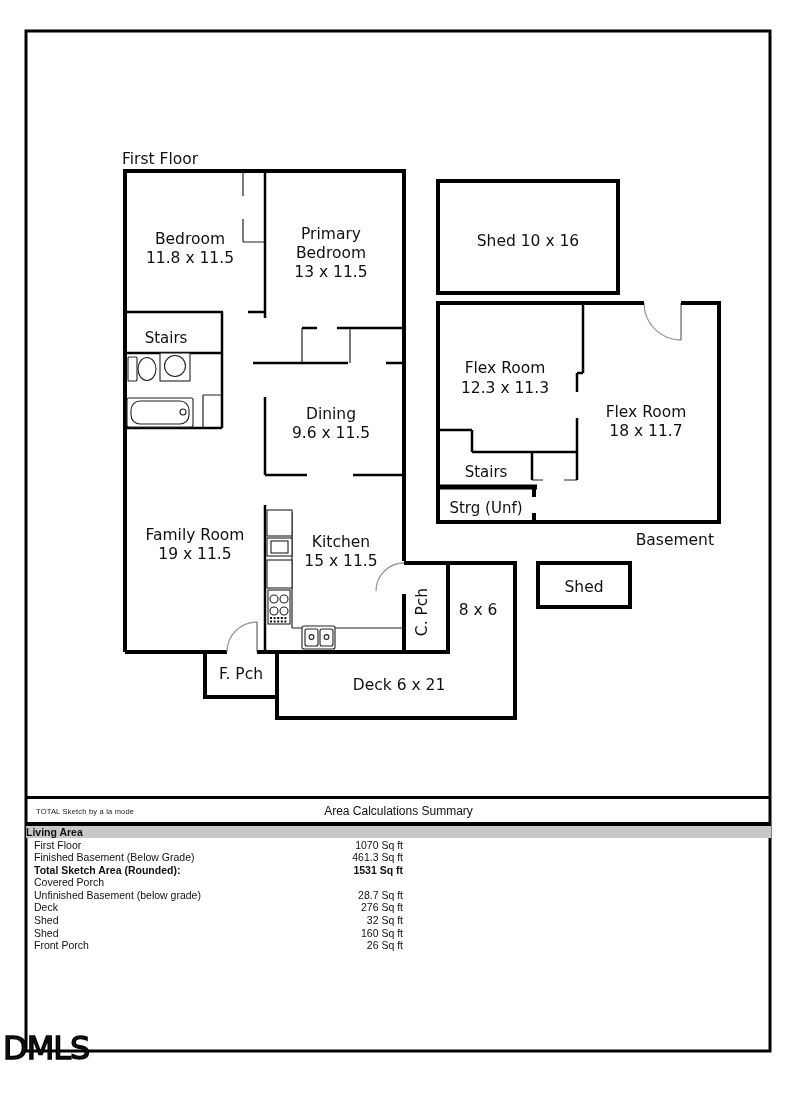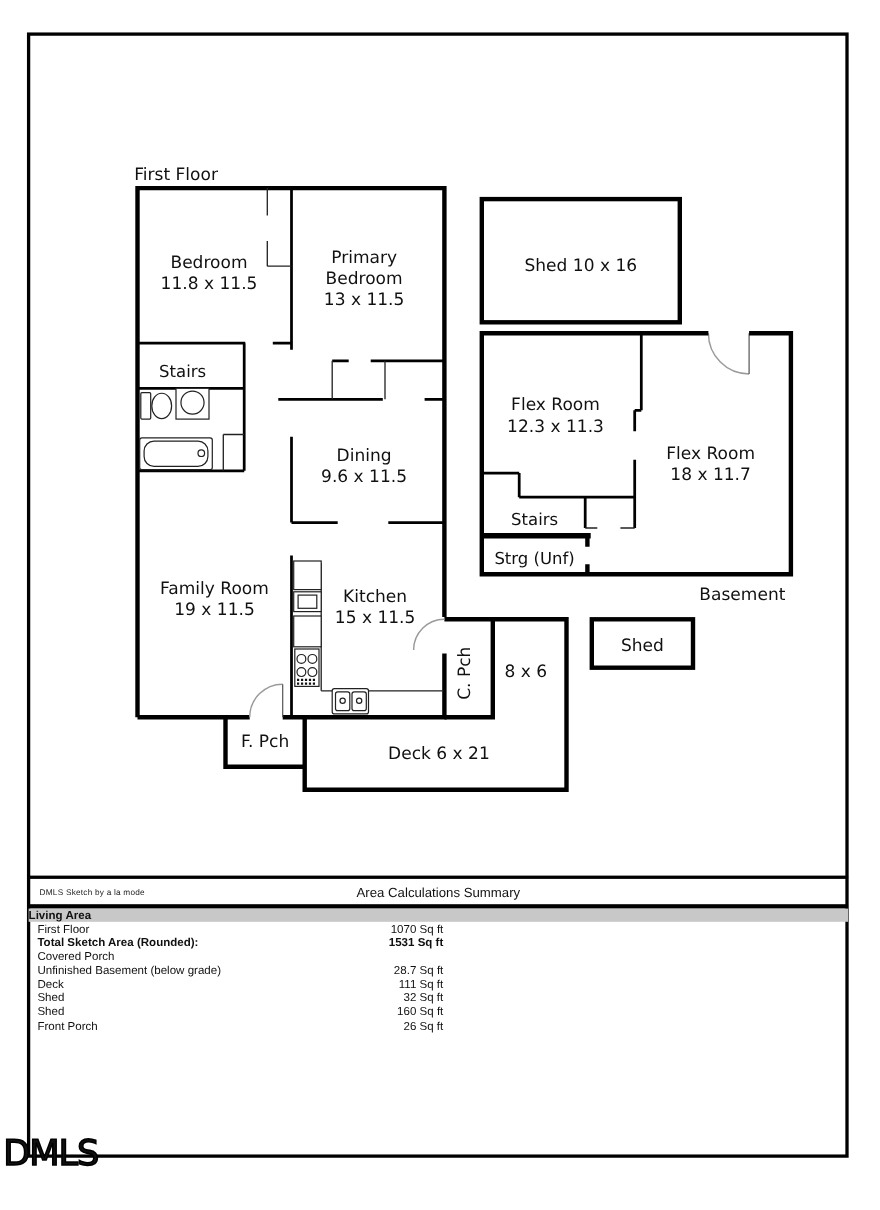--- a/index.html
+++ b/index.html
@@ -120,45 +120,49 @@
 
     <rect x="538" y="563" width="92" height="44" fill="none" stroke="#000" stroke-width="4"></rect>
     <text class="rm" x="584" y="592" text-anchor="middle">Shed</text>
 
     <text x="3" y="1059" font-family="DejaVu Serif, serif" font-size="32" letter-spacing="-1" fill="#ffffff" stroke="#000" stroke-width="1.4">DMLS</text>
   </svg>
 
   <div class="summary">
     <div class="rule"></div>
     <div class="sum-header">
-      <span class="brand">DMLS Sketch by a la mode</span>
+      <span class="brand">TOTAL Sketch by a la mode</span>
       <span class="sum-title">Area Calculations Summary</span>
     </div>
     <div class="rule2"></div>
 
     <div class="bar">Living Area</div>
     <div class="row">
       <span class="lab">First Floor</span>
       <span class="val">1070 Sq ft</span>
+    </div>
+    <div class="row">
+      <span class="lab">Finished Basement (Below Grade)</span>
+      <span class="val">461.3 Sq ft</span>
     </div>
     <div class="row bold">
       <span class="lab">Total Sketch Area (Rounded):</span>
       <span class="val">1531 Sq ft</span>
     </div>
 
     <div class="row">
       <span class="lab">Covered Porch</span>
     </div>
     <div class="row">
       <span class="lab">Unfinished Basement (below grade)</span>
       <span class="val">28.7 Sq ft</span>
     </div>
     <div class="row">
       <span class="lab">Deck</span>
-      <span class="val">111 Sq ft</span>
+      <span class="val">276 Sq ft</span>
     </div>
     <div class="row">
       <span class="lab">Shed</span>
       <span class="val">32 Sq ft</span>
     </div>
     <div class="row">
       <span class="lab">Shed</span>
       <span class="val">160 Sq ft</span>
     </div>
     <div class="row">

